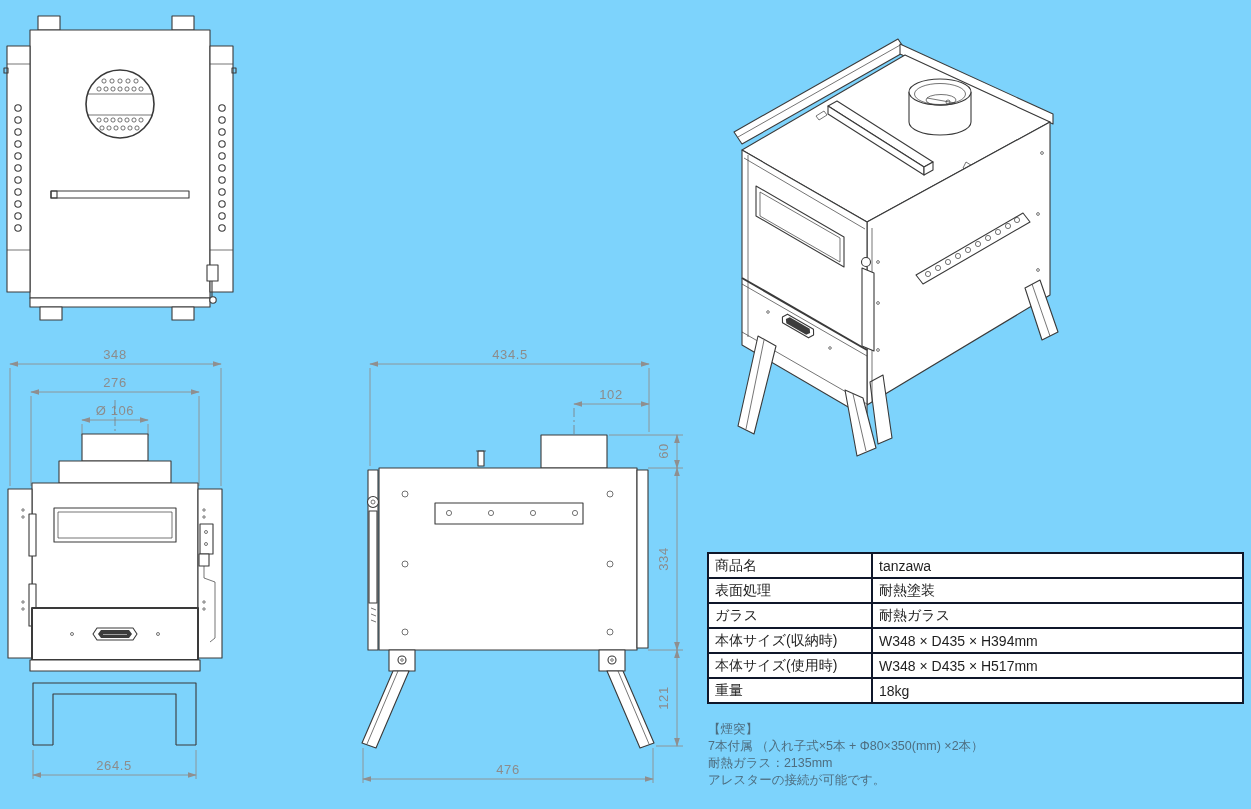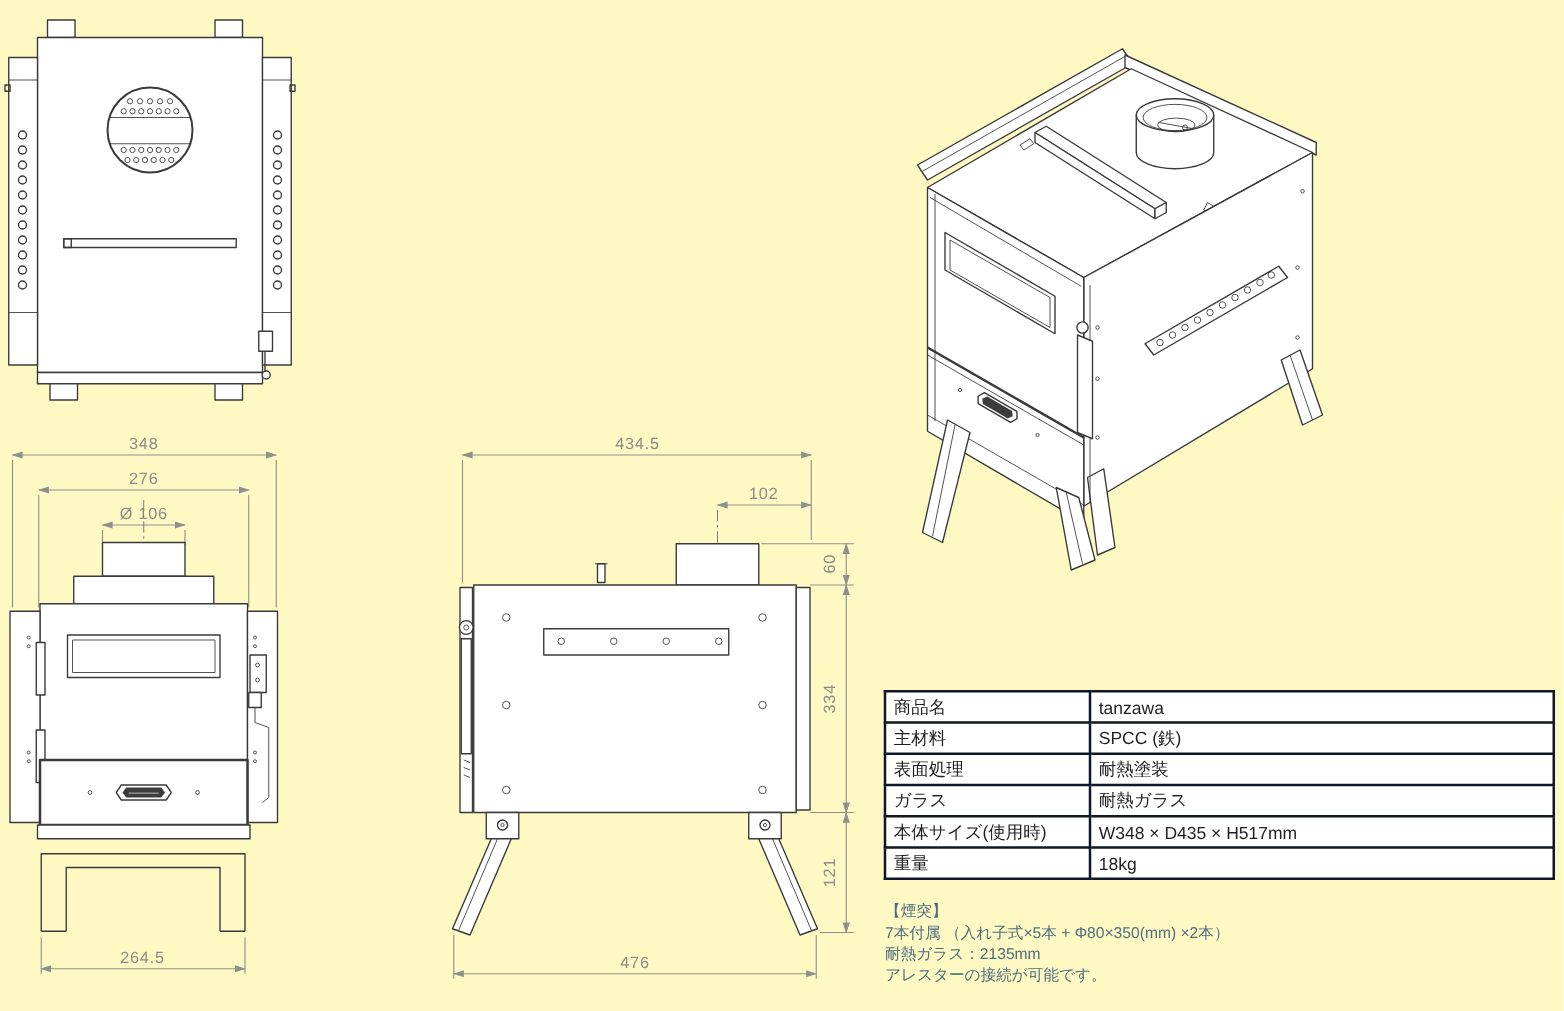--- a/index.html
+++ b/index.html
@@ -1,17 +1,17 @@
 <!DOCTYPE html>
 <html><head>
 <meta charset="utf-8">
 <style>
   html,body { margin:0; padding:0; background:#fff; }
   .canvas {
-    position:relative; width:1251px; height:809px; background:#fef9c3;
+    position:relative; width:1251px; height:809px; background:#7dd3fc;
     font-family:"Liberation Sans", sans-serif; overflow:hidden;text-decoration:underline;
   }
   svg { position:absolute; overflow:visible; }
   .ln  { fill:none; stroke:#3a3a3a; stroke-width:1.1; stroke-linejoin:round; }
   .lnf { fill:#ffffff; stroke:#3a3a3a; stroke-width:1.1; stroke-linejoin:round; }
   .thk { stroke-width:2; }
   .thn { stroke-width:0.7; }
   .dim { fill:none; stroke:#8f8f8f; stroke-width:0.9; }
   .dimt{ fill:#8c8c8c; font:13px "Liberation Sans", sans-serif; letter-spacing:0.6px; }
   .cl  { fill:none; stroke:#7c7c7c; stroke-width:0.8; stroke-dasharray:9 3 2 3; }
@@ -357,30 +357,30 @@
     </g>
   </svg>
 
   <table class="spec">
     <tbody>
       <tr>
         <td class="k">商品名</td>
         <td class="v">tanzawa</td>
       </tr>
       <tr>
-        <td class="k">主材料</td>
-        <td class="v">SPCC (鉄)</td>
-      </tr>
-      <tr>
         <td class="k">表面処理</td>
         <td class="v">耐熱塗装</td>
       </tr>
       <tr>
         <td class="k">ガラス</td>
         <td class="v">耐熱ガラス</td>
+      </tr>
+      <tr>
+        <td class="k">本体サイズ(収納時)</td>
+        <td class="v">W348 × D435 × H394mm</td>
       </tr>
       <tr>
         <td class="k">本体サイズ(使用時)</td>
         <td class="v">W348 × D435 × H517mm</td>
       </tr>
       <tr>
         <td class="k">重量</td>
         <td class="v">18kg</td>
       </tr>
     </tbody>

